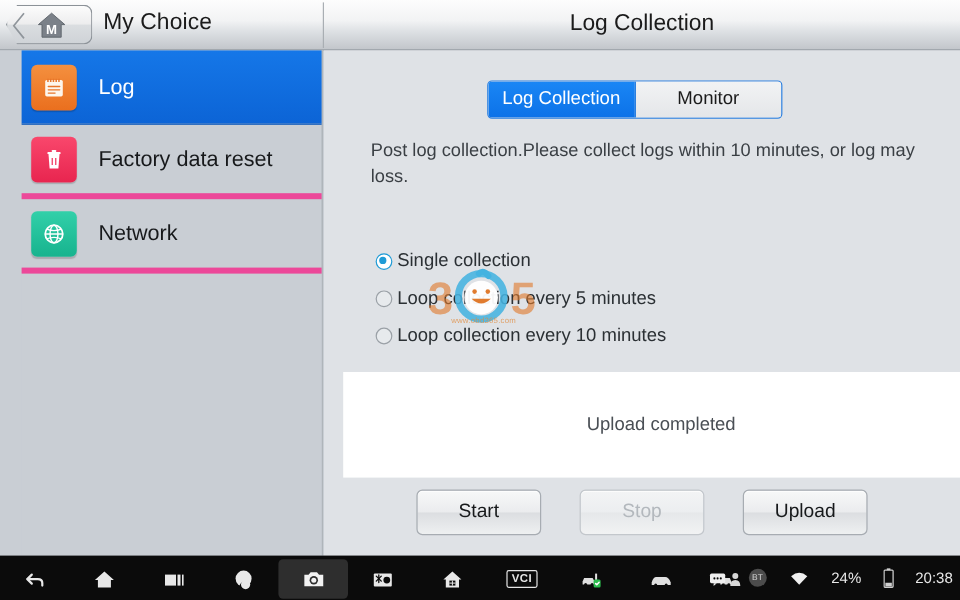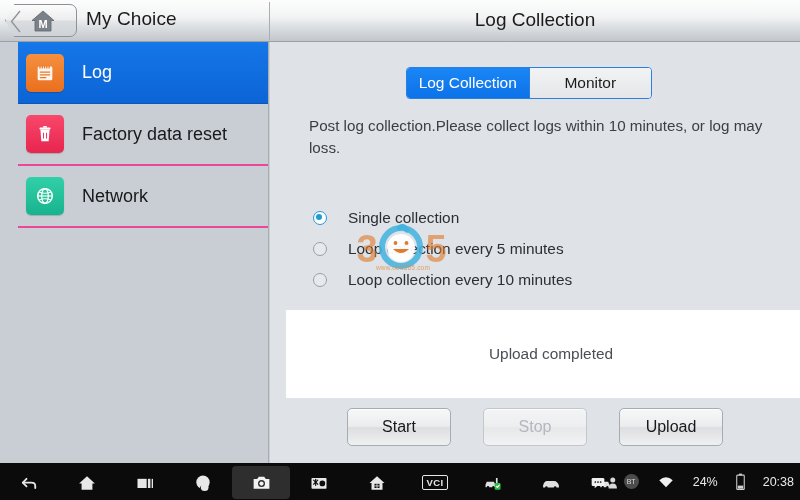--- a/index.html
+++ b/index.html
@@ -82,21 +82,21 @@
     border-right: 1px solid #a9aeb3;
     box-sizing: border-box;
     padding-left: 18px;
   }
   .side-item {
     position: relative;
     height: 62px;
     display: flex;
     align-items: center;
     box-sizing: border-box;
-    border-bottom: 2px solid #ec4899;
+    border-bottom: 5px solid #ec4899;
     cursor: pointer;
   }
   .side-item.active {
     background: linear-gradient(to bottom, #1577e8 0%, #0c64d6 100%);
     border-bottom: 1px solid #0a57bb;
   }
   .side-item.active .side-label { color: #ffffff; }
   .side-ico {
     width: 38px; height: 38px;
     margin-left: 8px;
@@ -188,21 +188,21 @@
   }
   .radio.sel::after {
     content: "";
     position: absolute;
     left: 2.4px; top: 2.4px;
     width: 6px; height: 6px;
     border-radius: 50%;
     background: #1f9bd6;
   }
   .opt-label {
-    margin-left: 21px;
+    margin-left: 4px;
     font-size: 15.4px;
     color: #2b3034;
   }
 
   .status-panel {
     position: absolute;
     left: 16px; top: 268px;
     width: 530px; height: 88px;
     background: #ffffff;
     display: flex;

